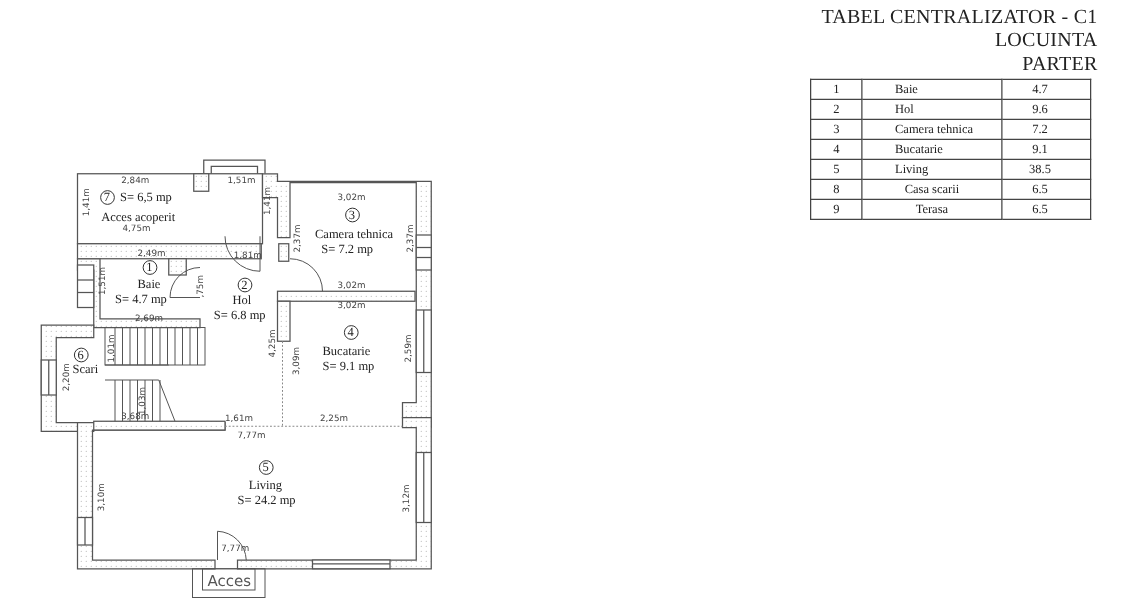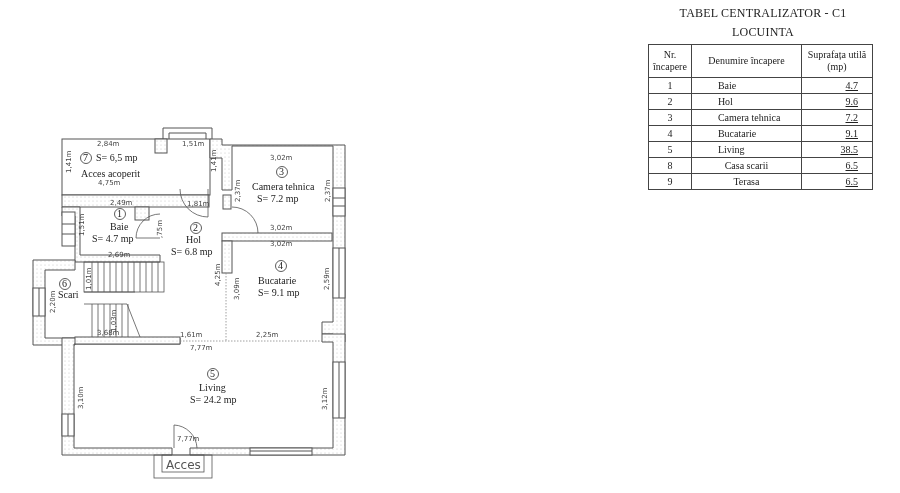--- a/index.html
+++ b/index.html
@@ -3,27 +3,27 @@
 <meta charset="utf-8">
 <style>
   html, body { margin:0; padding:0; background:#fff; }
   body { width:900px; height:493px; position:relative; overflow:hidden; font-family:"Liberation Serif", serif; color:#222; }
   #plan { position:absolute; left:0; top:0; width:620px; height:493px; }
   .dim { font-family:"DejaVu Sans", sans-serif; font-size:7px; fill:#444; }
   .room-label { font-family:"Liberation Serif", serif; font-size:10px; fill:#222; }
   .num { font-family:"Liberation Serif", serif; font-size:10px; fill:#222; }
   .acces { font-family:"DejaVu Sans", sans-serif; font-size:12px; fill:#555; }
   #table-wrap { position:absolute; left:648px; top:4px; width:230px; }
-  .tbl-title { text-align:center; font-size:12px; line-height:19px; letter-spacing:0.2px; color:#222; }
+  .tbl-title { text-align:right; font-size:16px; line-height:19px; letter-spacing:0.2px; color:#222; }
   table { border-collapse:collapse; width:225px; margin-top:2px; font-size:10px; }
   td, th { border:1px solid #444; padding:0 4px; height:15px; font-weight:normal; }
   th { height:32px; line-height:12px; }
   .c1 { text-align:center; width:32px; }
   .c2 { text-align:left; padding-left:26px; }
-  .c3 { text-align:right; padding-right:14px; width:52px;text-decoration:underline; }
+  .c3 { text-align:center; padding-right:14px; width:52px; }
   .sum { text-align:center; }
   .c2c { text-align:center; }
 </style>
 </head>
 <body>
 
 <svg id="plan" viewBox="0 0 620 493" xmlns="http://www.w3.org/2000/svg">
   <defs>
     <pattern id="dots" width="4" height="4" patternUnits="userSpaceOnUse">
       <rect width="4" height="4" fill="#fff"></rect>
@@ -190,27 +190,23 @@
     <text class="dim" transform="translate(91,290) rotate(-90)">1,01m</text>
     <text class="dim" transform="translate(55,313) rotate(-90)">2,20m</text>
     <text class="dim" transform="translate(116,332) rotate(-90)">1,03m</text>
     <text class="dim" transform="translate(83,409) rotate(-90)">3,10m</text>
     <text class="dim" transform="translate(327,410) rotate(-90)">3,12m</text>
   </g>
 </svg>
 
 <div id="table-wrap">
   <div class="tbl-title">TABEL CENTRALIZATOR - C1 LOCUINTA</div>
+  <div class="tbl-title">PARTER</div>
   <table>
     <tbody>
-        <tr>
-      <th class="c1">Nr. încapere</th>
-      <th class="c2c">Denumire încapere</th>
-      <th class="sum">Suprafața utilă (mp)</th>
-    </tr>
     <tr>
       <td class="c1">1</td>
       <td class="c2">Baie</td>
       <td class="c3">4.7</td>
     </tr>
     <tr>
       <td class="c1">2</td>
       <td class="c2">Hol</td>
       <td class="c3">9.6</td>
     </tr>

